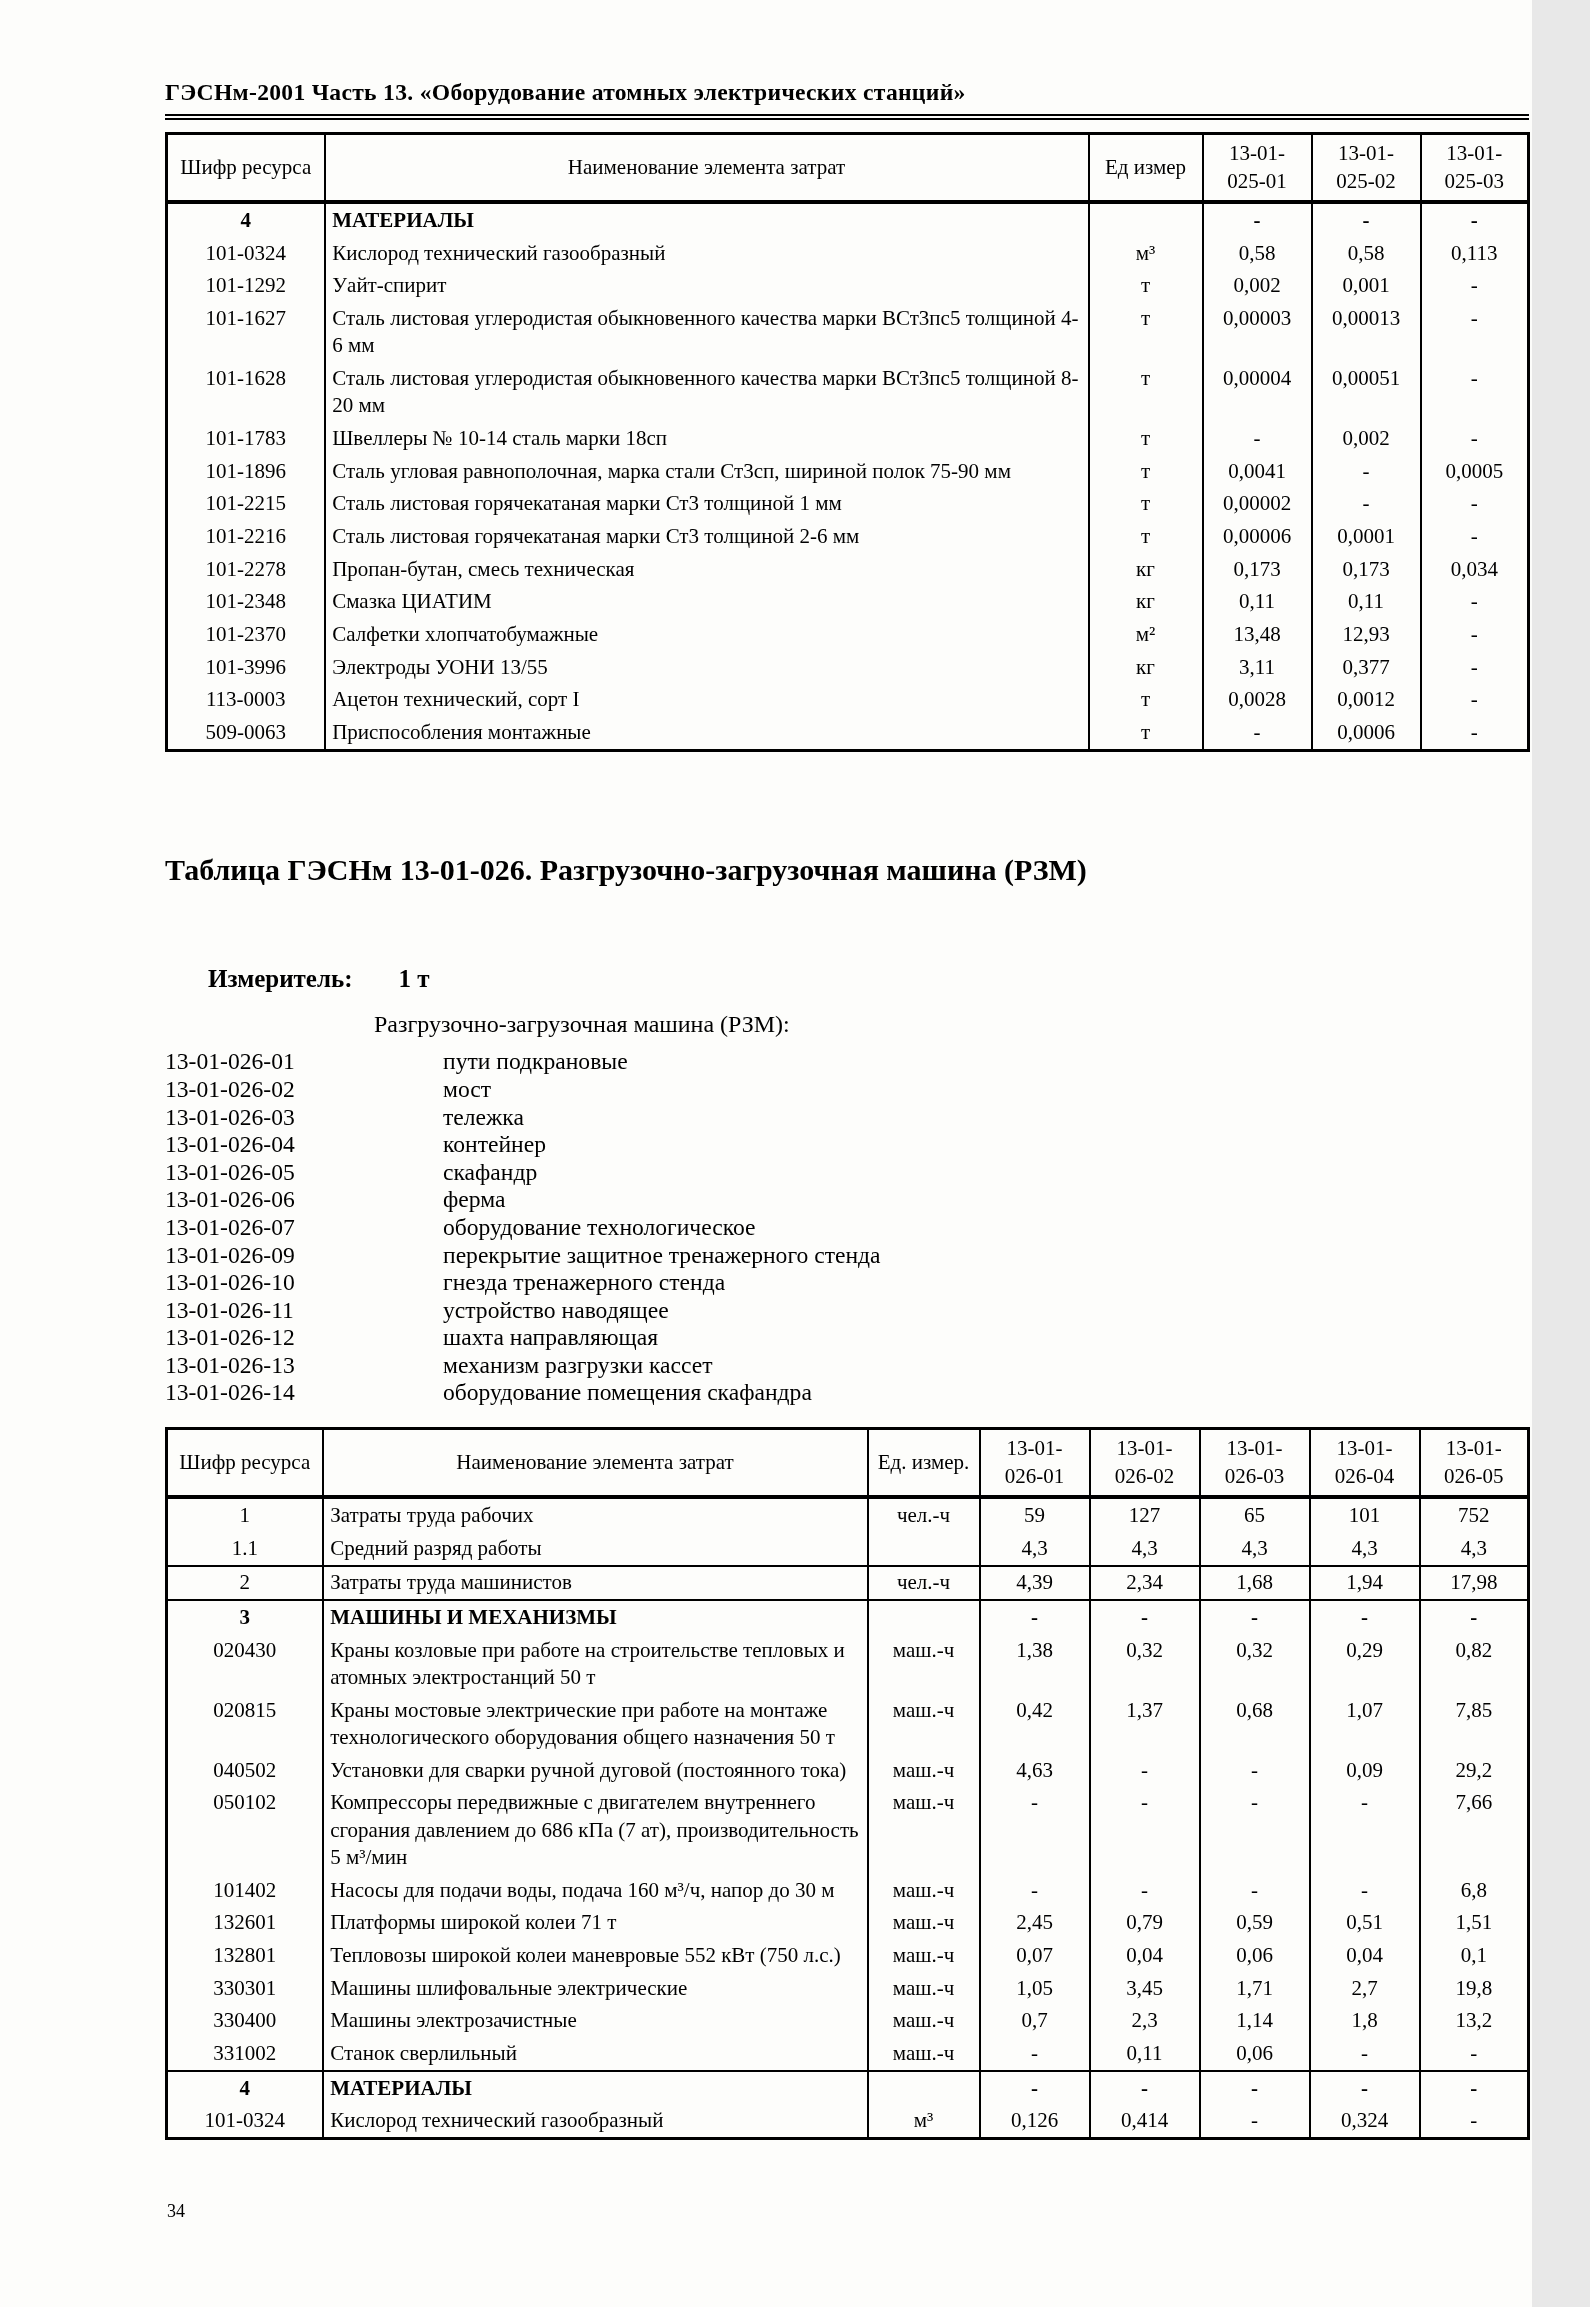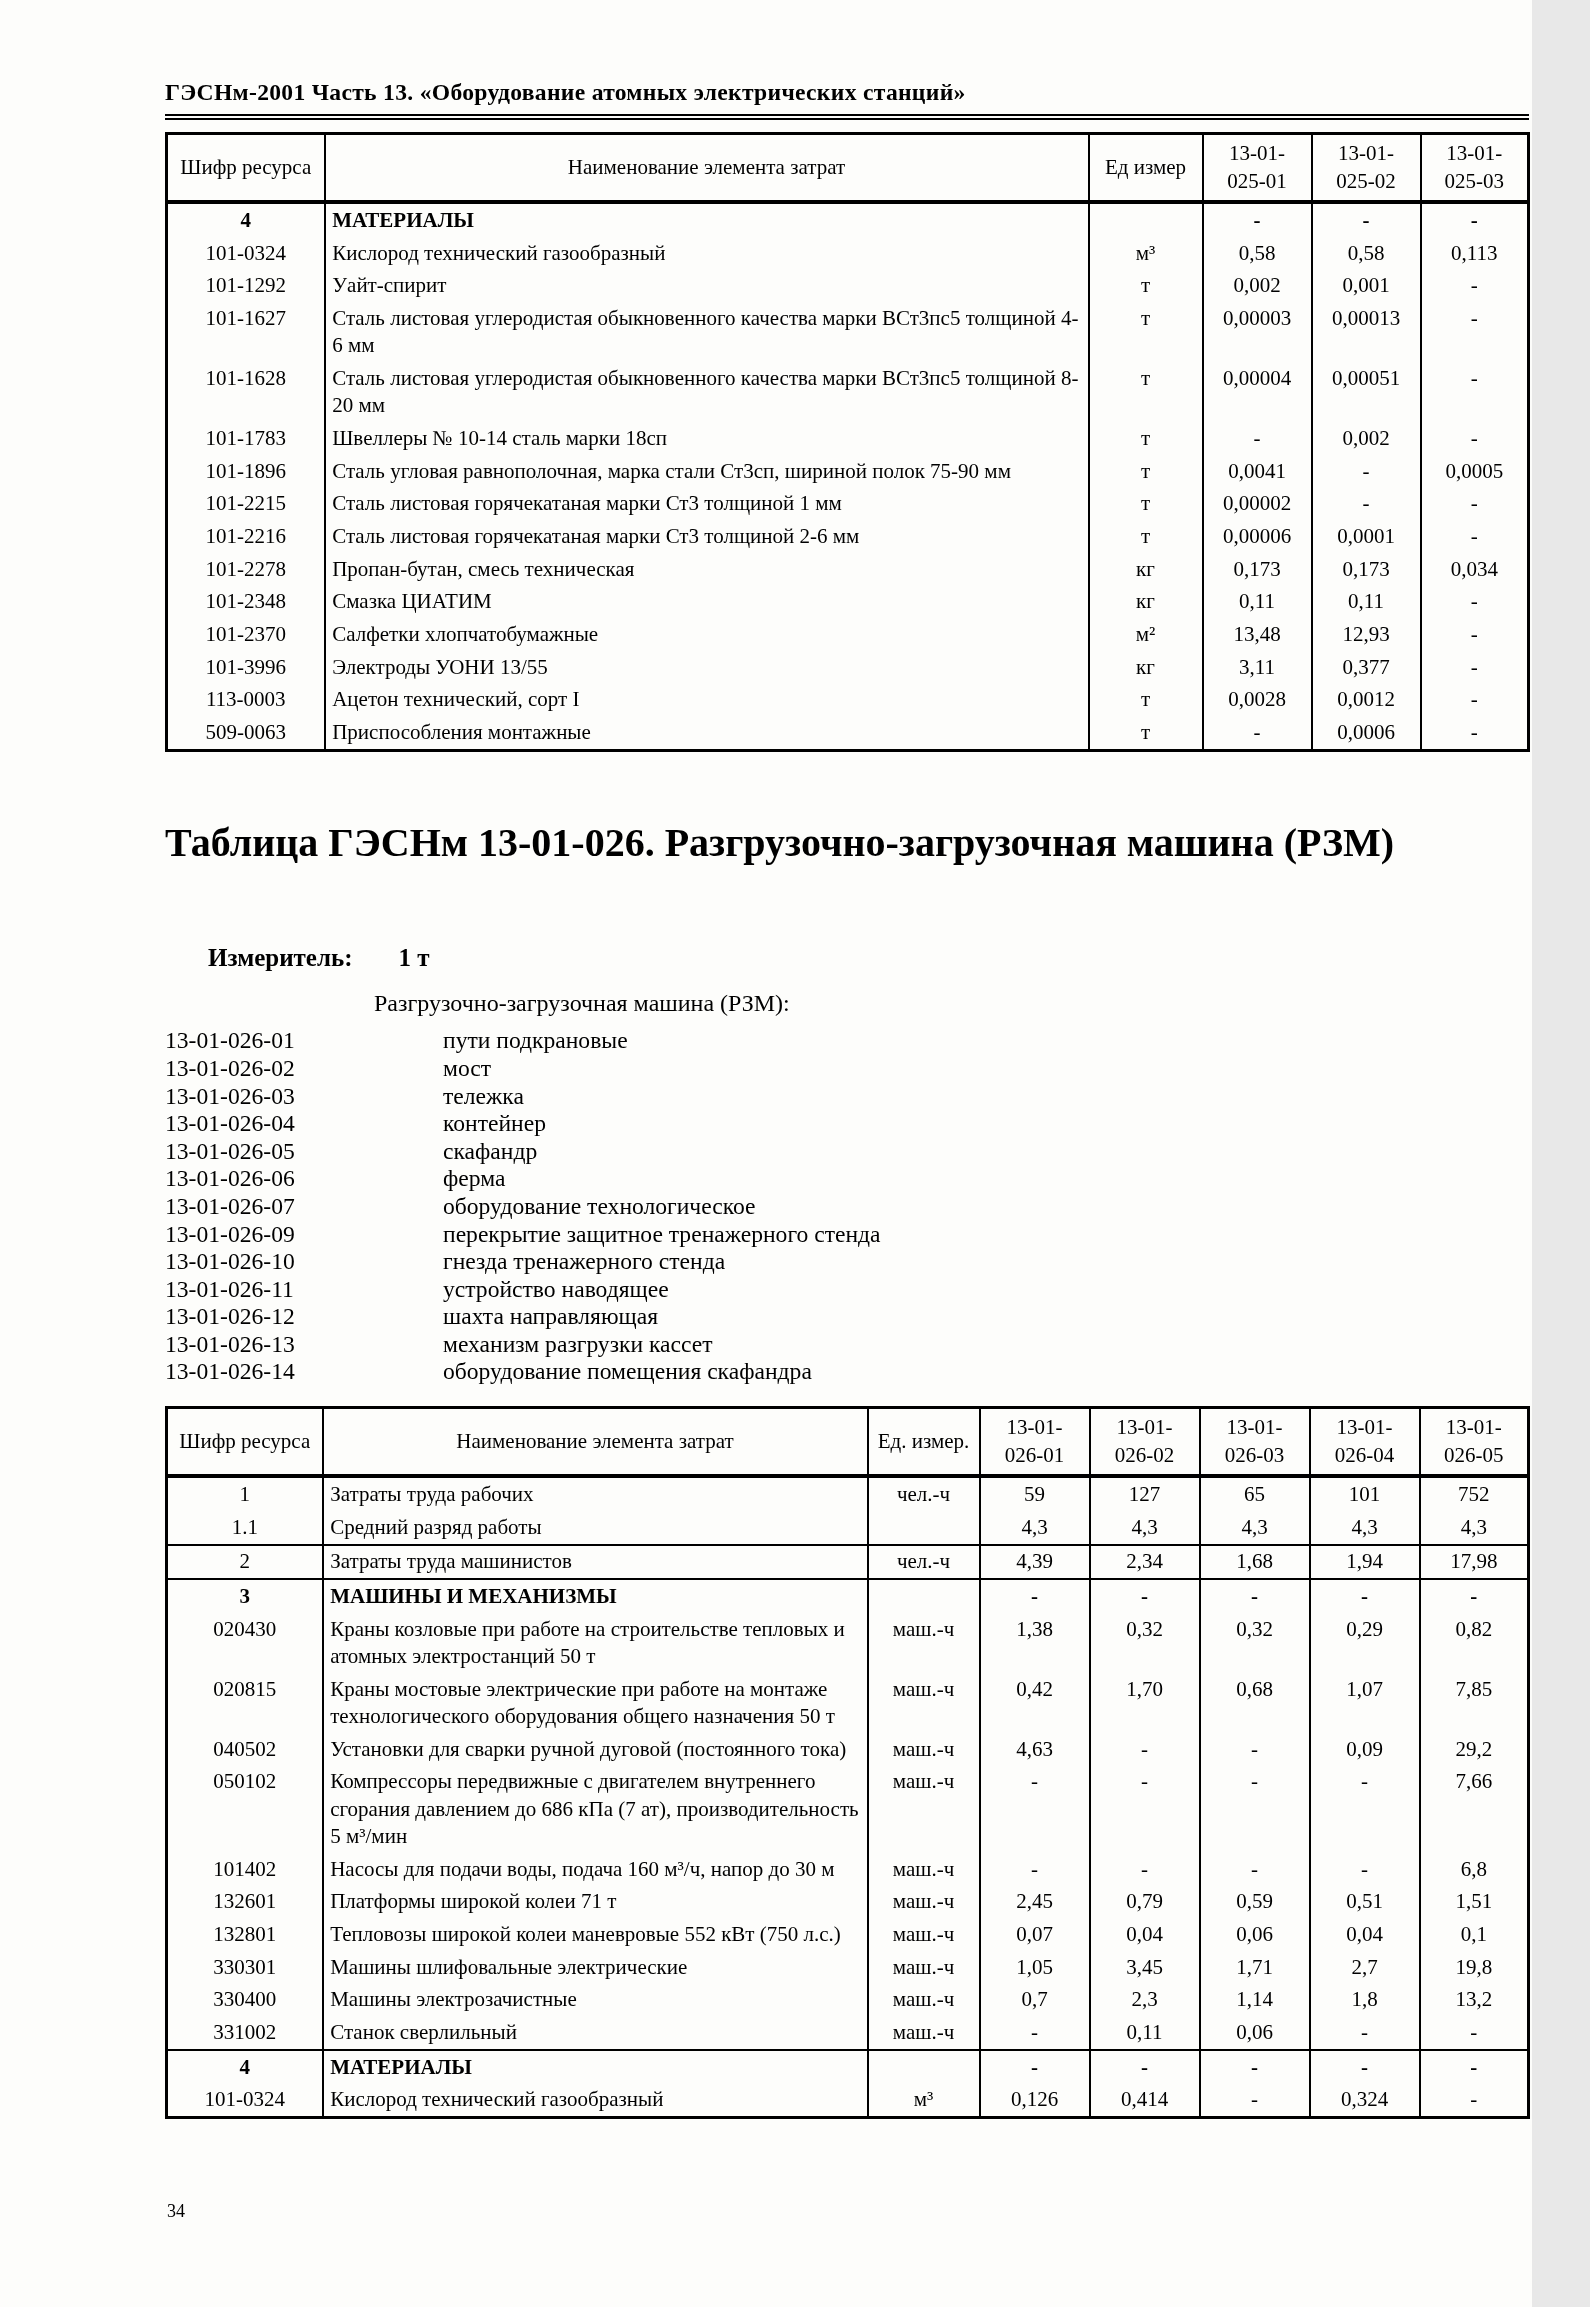--- a/index.html
+++ b/index.html
@@ -14,21 +14,21 @@
   .res-table th,.res-table td{border-left:2px solid #000;border-right:2px solid #000;}
   .res-table thead th{border-bottom:4px solid #000;font-weight:normal;font-size:21px;
         text-align:center;vertical-align:middle;padding:5.4px 4px;line-height:1.3;}
   .res-table td{font-size:21px;line-height:1.3;padding:2.7px 6.7px;vertical-align:top;}
   td.code{text-align:center;padding:2.7px 2.7px;}
   td.unit{text-align:center;}
   td.val{text-align:center;}
   tr.section-row td{font-weight:bold;}
   tr.group-start td{border-top:2.7px solid #000;}
   .hline{display:block;}
-  .section-title{margin-top:67px;font-size:40px;font-weight:bold;}
+  .section-title{margin-top:101px;font-size:30px;font-weight:bold;}
   .measure{margin-top:78px;padding-left:43px;font-size:25px;font-weight:bold;}
   .measure-value{margin-left:46px;}
   .group-label{margin-top:17.5px;padding-left:209px;font-size:24px;}
   .op-list{margin-top:10.8px;font-size:23.6px;}
   .op-item{display:flex;line-height:1.17;gap:9px;}
   .op-code{flex:0 0 269px;}
   .op-label{flex:1;}
   .page-number{position:absolute;left:167px;top:2201px;font-size:18px;}
 </style>
 </head>
@@ -342,21 +342,21 @@
     <td class="val">0,32</td>
     <td class="val">0,32</td>
     <td class="val">0,29</td>
     <td class="val">0,82</td>
   </tr>
           <tr>
     <td class="code">020815</td>
     <td class="name">Краны мостовые электрические при работе на монтаже технологического оборудования обще­го назначения 50 т</td>
     <td class="unit">маш.-ч</td>
     <td class="val">0,42</td>
-    <td class="val">1,70</td>
+    <td class="val">1,37</td>
     <td class="val">0,68</td>
     <td class="val">1,07</td>
     <td class="val">7,85</td>
   </tr>
           <tr>
     <td class="code">040502</td>
     <td class="name">Установки для сварки ручной дуговой (постоян­ного тока)</td>
     <td class="unit">маш.-ч</td>
     <td class="val">4,63</td>
     <td class="val">-</td>

